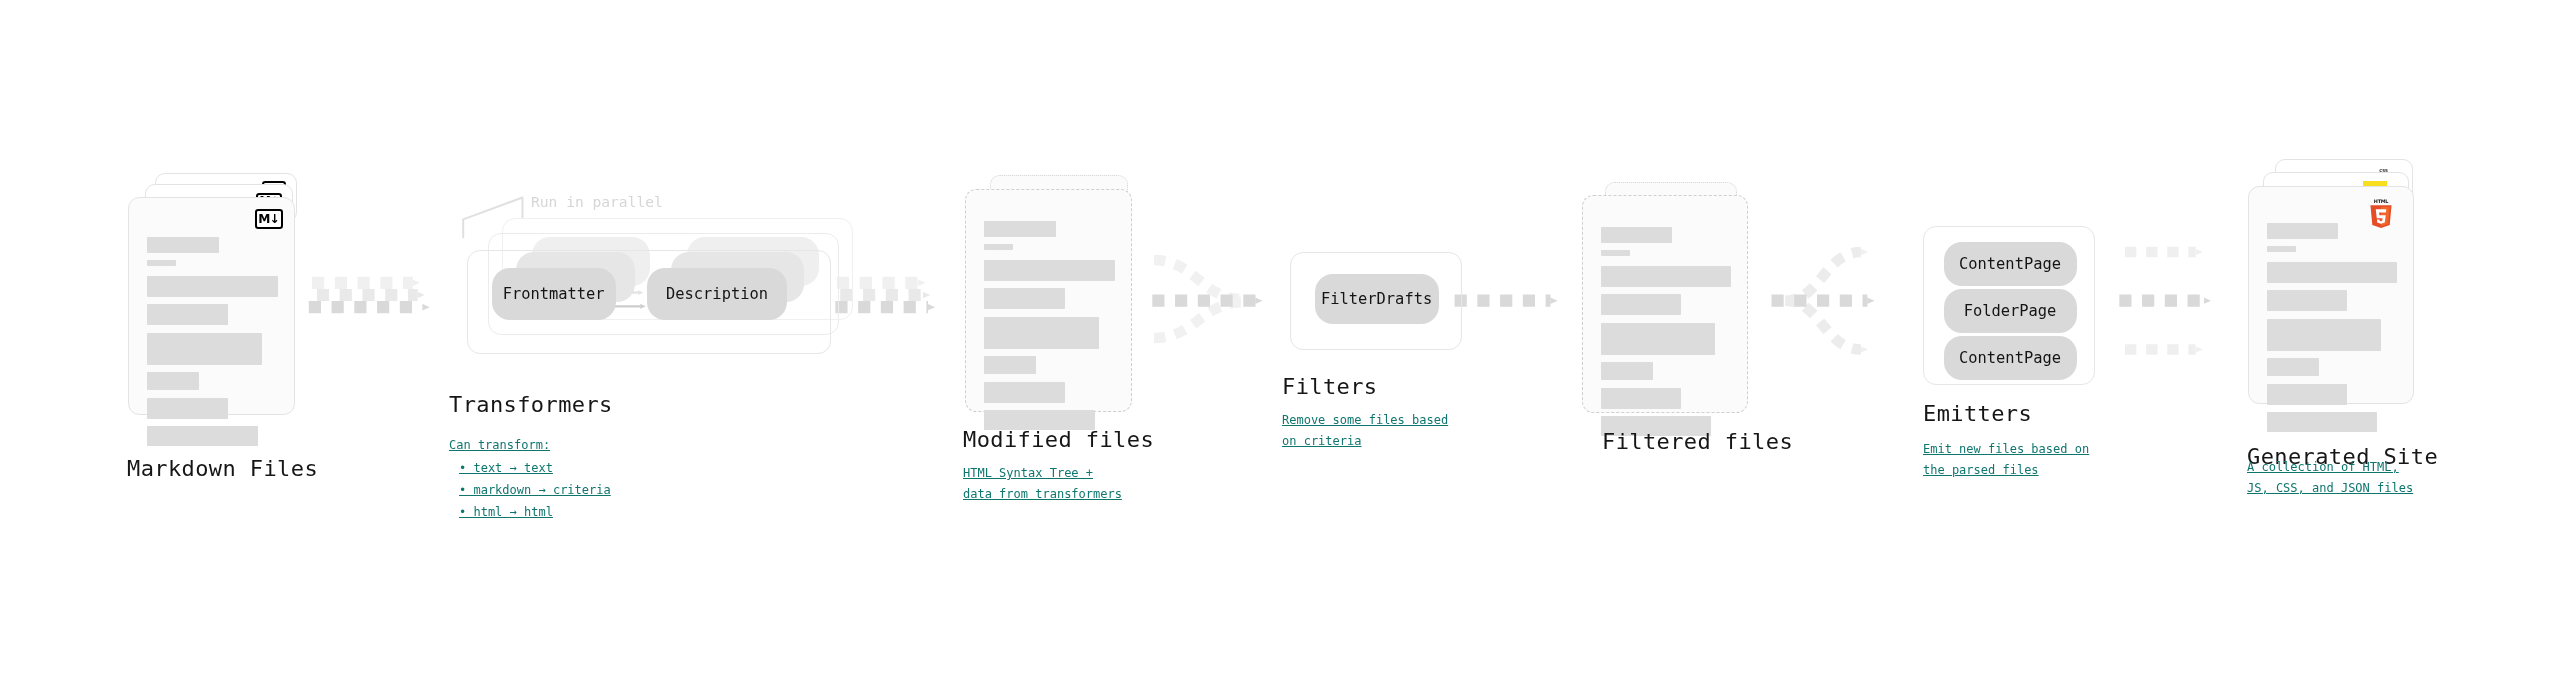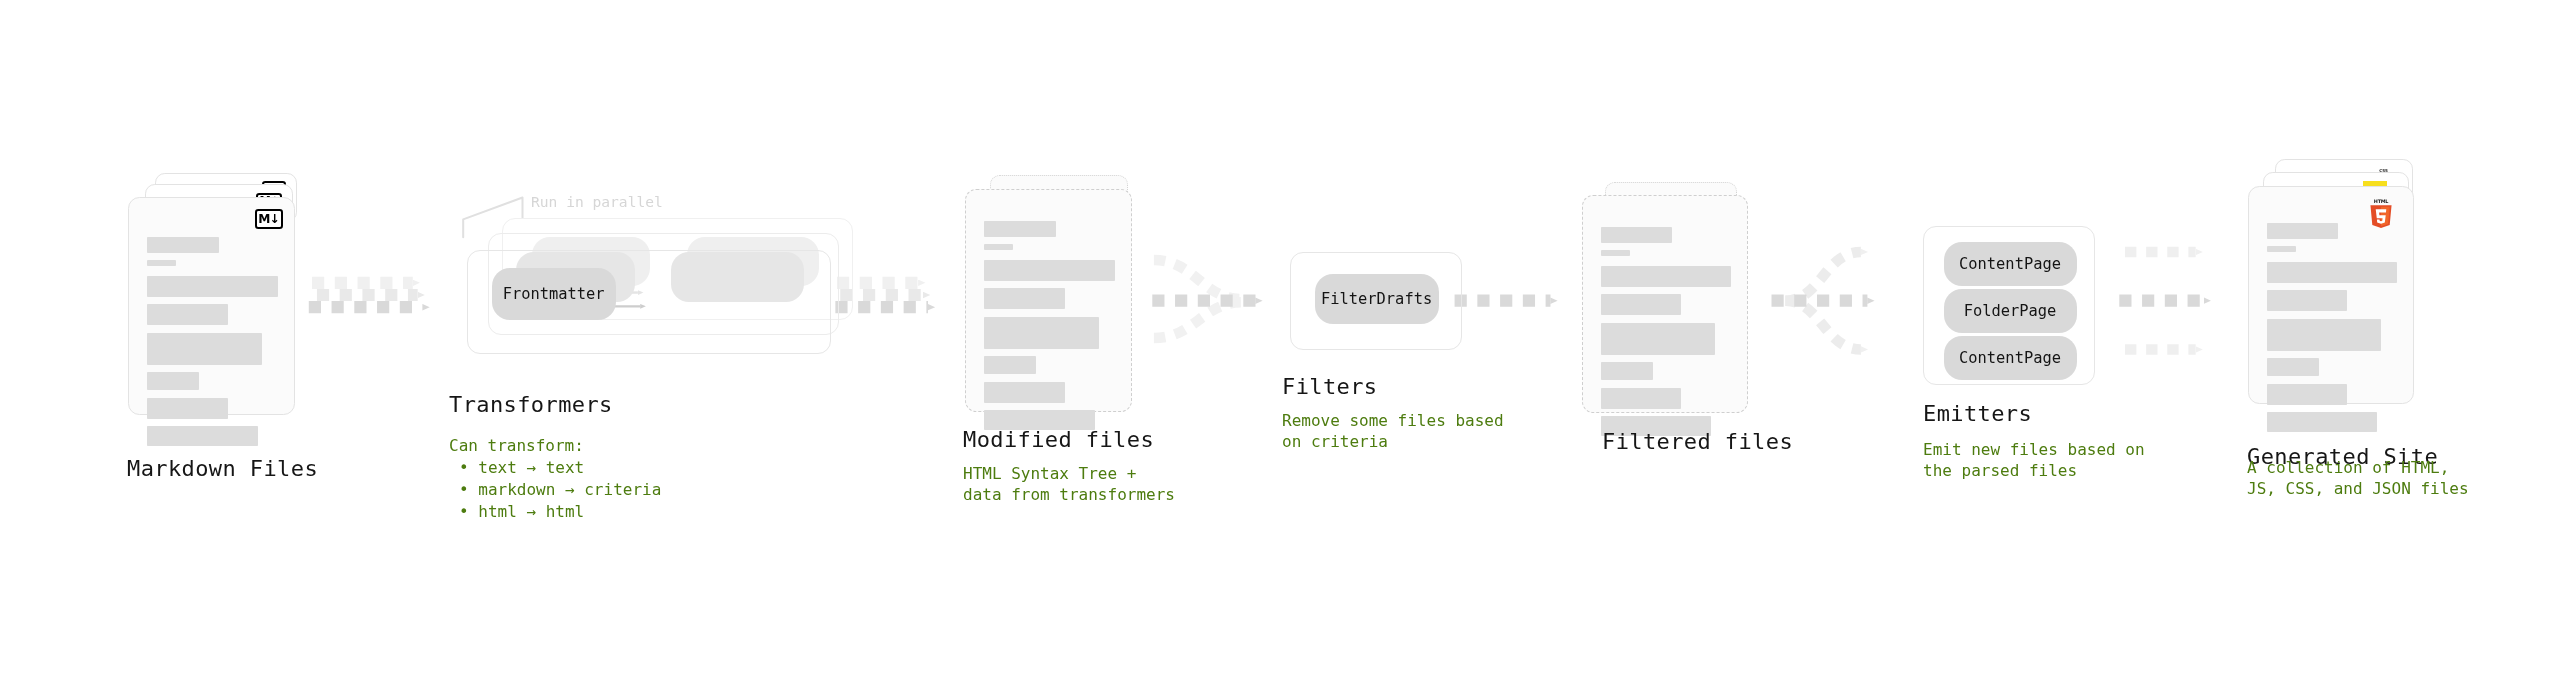--- a/index.html
+++ b/index.html
@@ -68,24 +68,25 @@
   
   .title {
     position: absolute;
     font-size: 22px;
     color: #161616;
     letter-spacing: 0.4px;
     white-space: nowrap;
   }
   .sub {
     position: absolute;
-    font-size: 16px;
+    font-size: 12px;
     line-height: 21px;
-    color: #4d7c0f;
+    color: #0f766e;
     white-space: pre;
+    text-decoration: underline;
   }
   .sub.list { line-height: 22px; }
 
   
   .gbox {
     position: absolute;
     border: 1.6px solid #e6e6e6;
     border-radius: 13px;
     box-sizing: border-box;
     background: transparent;
@@ -222,20 +223,21 @@
       <div class="pill ghost2" style="left:184px; top:18px; width:132px; height:49px;"></div>
     </div>
 
     <div class="gbox" style="left:488px; top:233px; width:351px; height:102px; border-color:#ececec;">
       <div class="pill ghost1" style="left:27px; top:18px; width:119px; height:50px;"></div>
       <div class="pill ghost1" style="left:182px; top:18px; width:133px; height:50px;"></div>
     </div>
 
     <div class="gbox" style="left:467px; top:250px; width:364px; height:104px; border-color:#e6e6e6;">
       <div class="pill" style="left:23.6px; top:17px; width:124px; height:52px;">Frontmatter</div>
+      <div class="pill" style="left:179px; top:17px; width:140px; height:52px;">Description</div>
     </div>
 
     <div class="title" style="left:449px; top:392px;">Transformers</div>
 
     <div class="sub" style="left:449px; top:435px;">Can transform:</div>
     <div class="sub list" style="left:459px; top:457px;">• text → text</div>
     <div class="sub list" style="left:459px; top:479px;">• markdown → criteria</div>
     <div class="sub list" style="left:459px; top:501px;">• html → html</div>
   </div>
 

